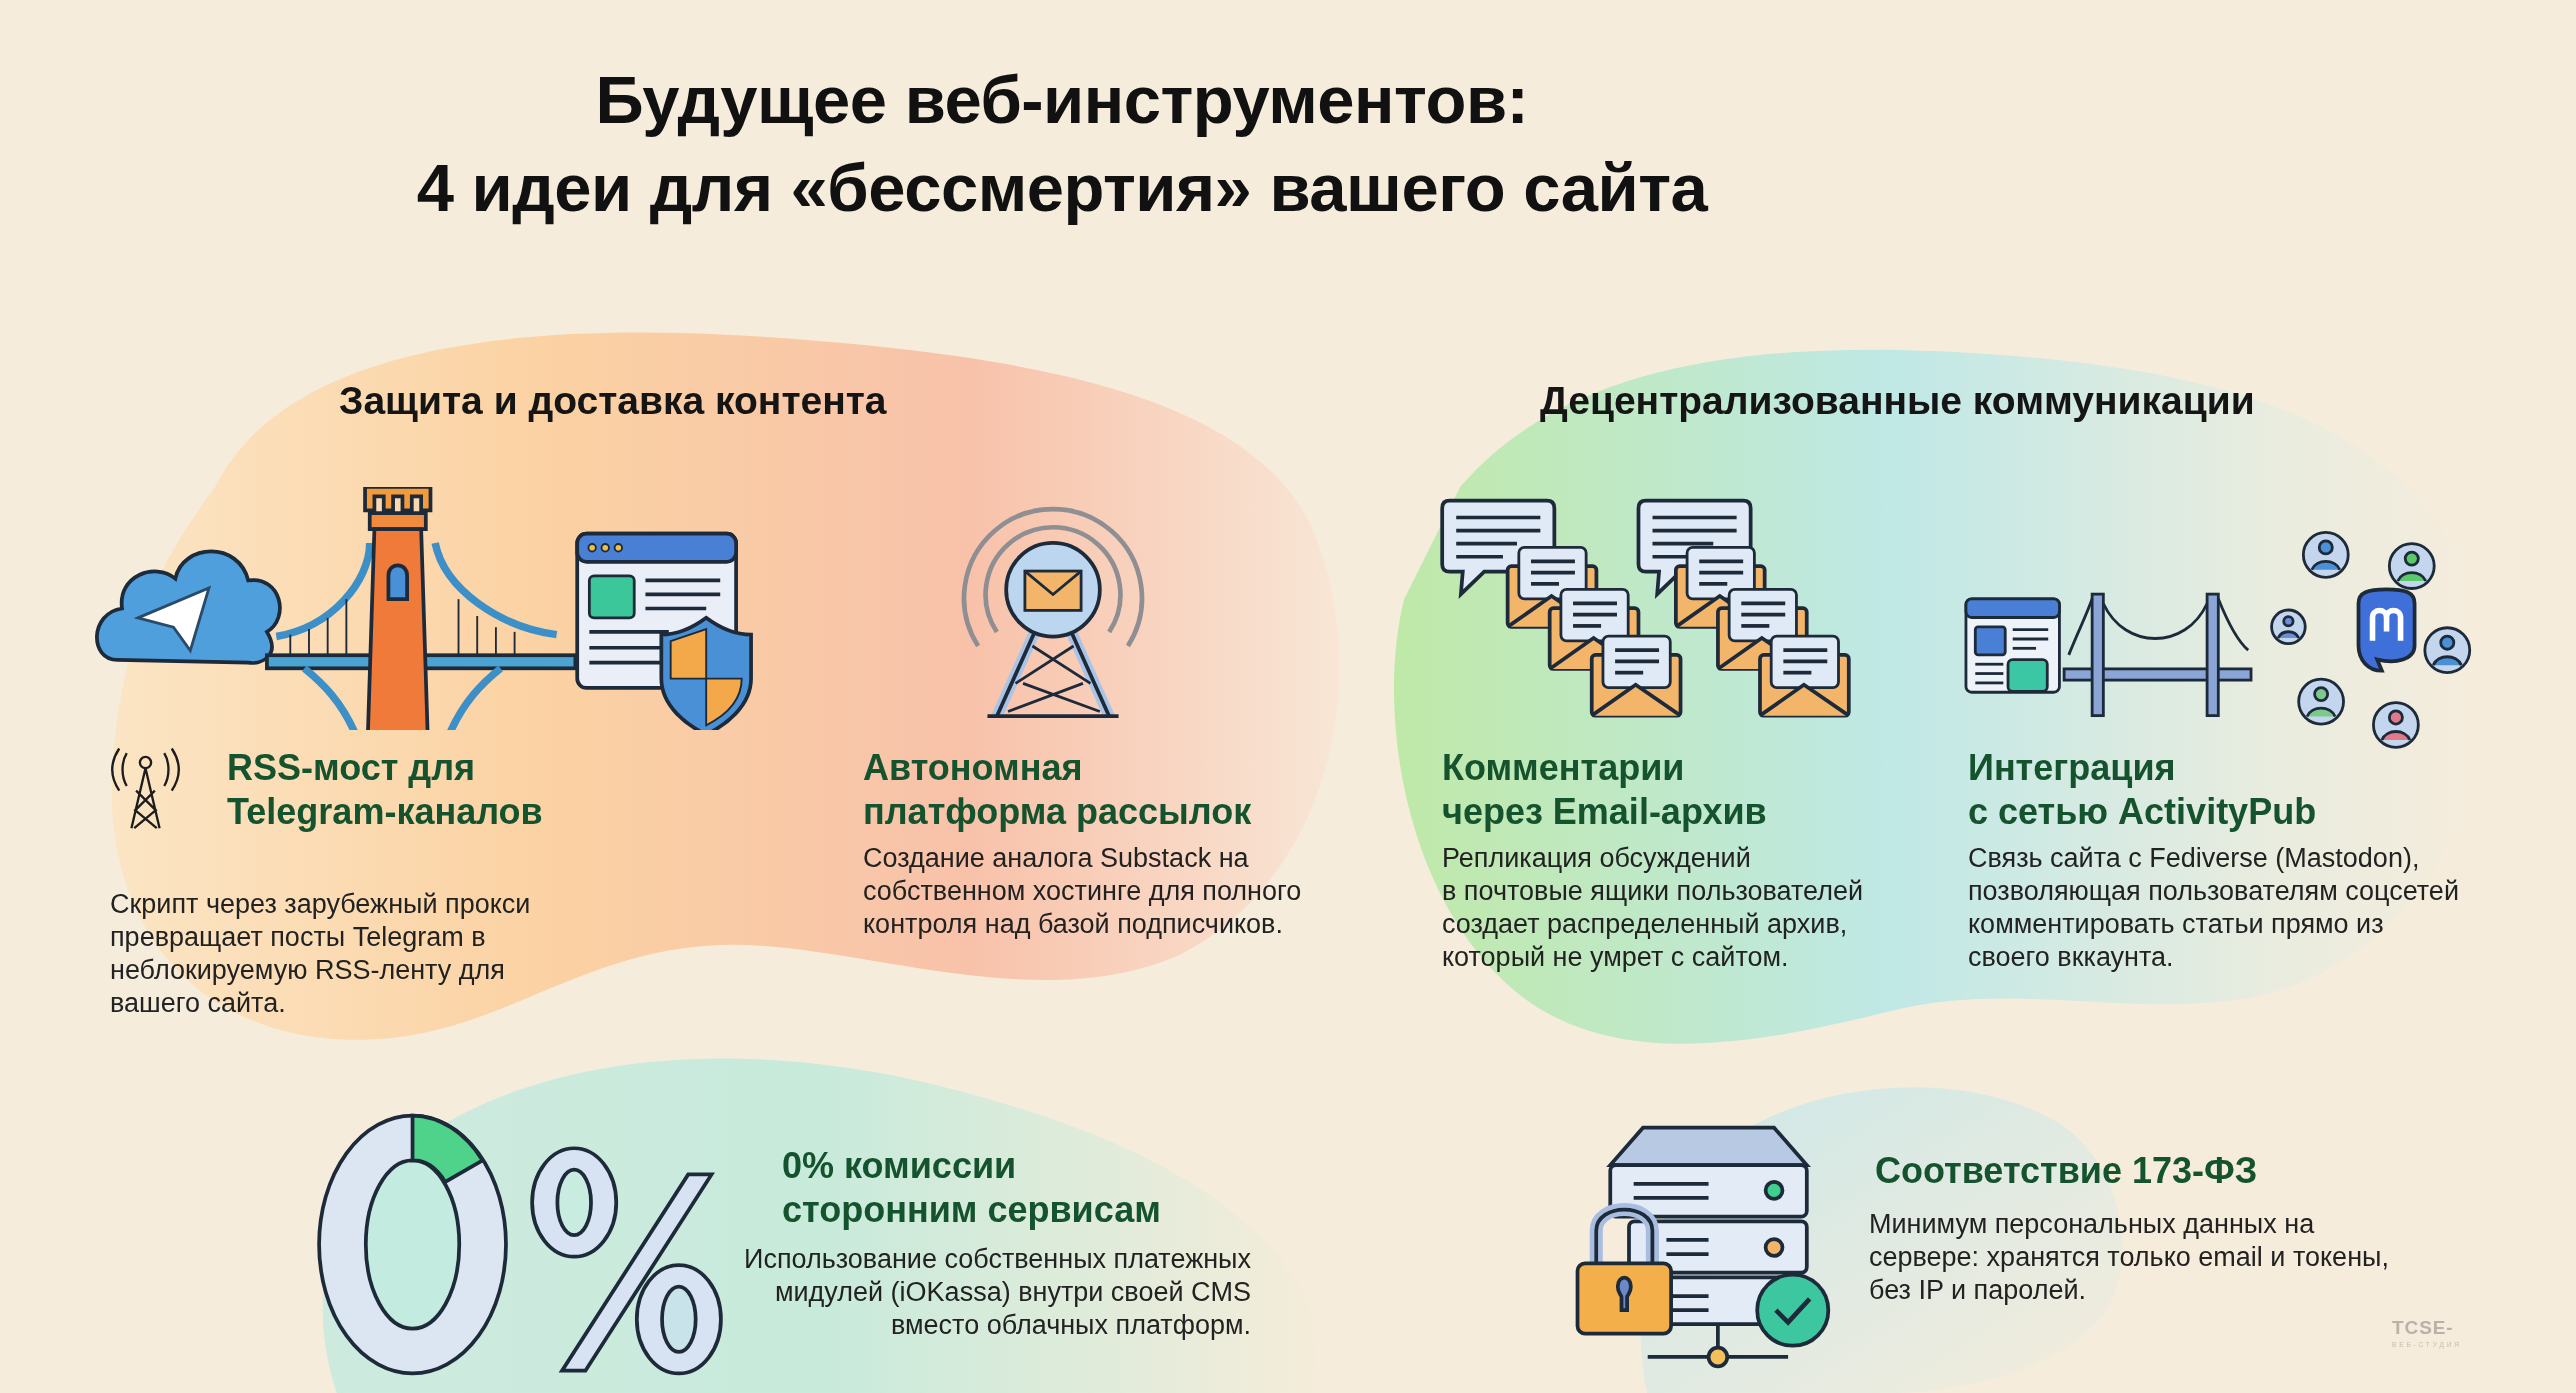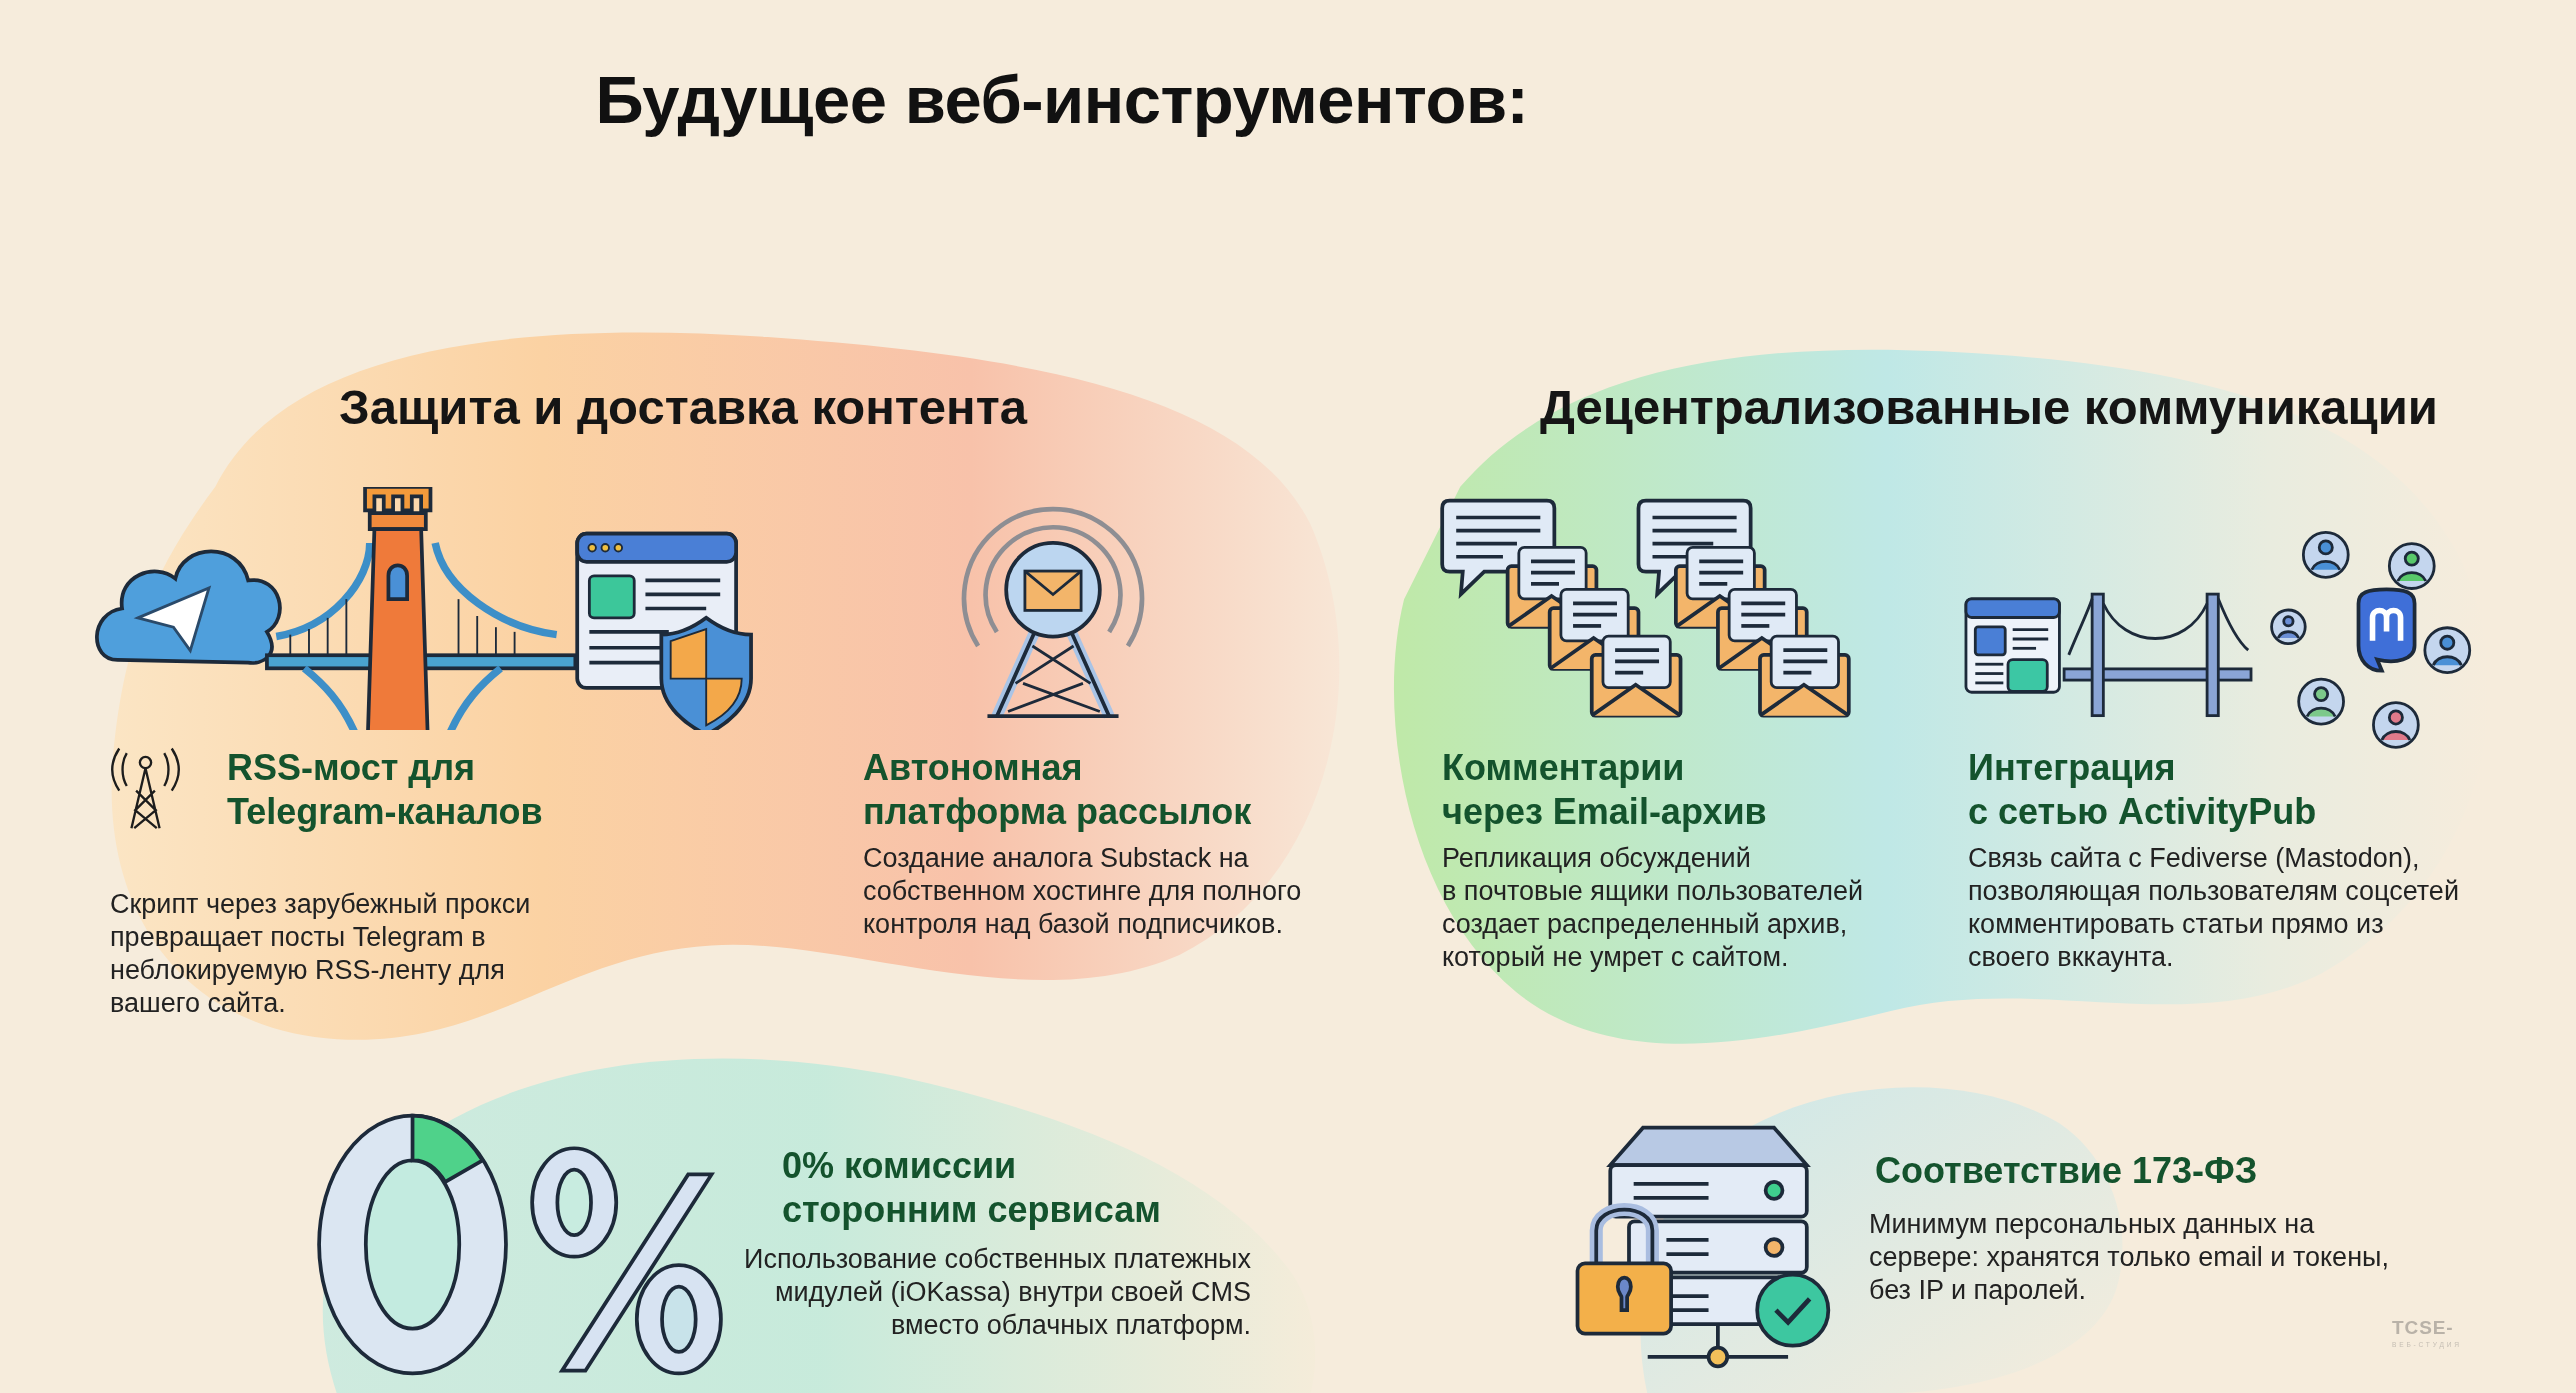--- a/index.html
+++ b/index.html
@@ -1,19 +1,19 @@
 <!DOCTYPE html>
 <html style="font-size:15px"><head>
 <meta charset="utf-8">
 <style>
   html,body{margin:0;padding:0;}
   body{width:2576px;height:1394px;position:relative;overflow:hidden;background:#f6ecdc;font-family:"Liberation Sans",sans-serif;color:#111;}
   .blob{position:absolute;}
   h1.title{position:absolute;left:0;top:56px;width:2124px;margin:0;text-align:center;font-size:67px;line-height:88px;font-weight:700;letter-spacing:-0.5px;color:#111;}
-  .section-title{position:absolute;margin:0;font-size:49px;font-weight:700;color:#151515;white-space:nowrap;}
+  .section-title{position:absolute;margin:0;font-size:39px;font-weight:700;color:#151515;white-space:nowrap;}
   .card-title{position:absolute;margin:0;font-size:36px;line-height:44px;font-weight:700;color:#14532d;white-space:pre-line;}
   .card-desc{position:absolute;margin:0;font-size:27px;line-height:33px;color:#222;white-space:pre-line;}
   .illu{position:absolute;}
   .watermark{position:absolute;left:2392px;top:1317px;font-size:19px;font-weight:700;color:#b9b2a8;letter-spacing:0.9px;}
   .watermark small{display:block;font-size:6.6px;letter-spacing:2.8px;color:#c4bdb3;font-weight:400;margin-top:1.9px;}
 </style>
 </head>
 <body>
 
 <svg class="blob" width="2576" height="1394" style="left:0;top:0;" viewBox="0 0 2752 1489">
@@ -41,20 +41,21 @@
     </linearGradient>
   </defs>
   <path d="M230,520 C300,380 520,340 820,360 C1100,380 1330,420 1400,560 C1470,720 1420,940 1260,1020 C1100,1090 900,1000 760,1010 C600,1020 520,1120 360,1110 C200,1100 110,980 120,820 C130,680 170,600 230,520 Z" fill="url(#gOrange)"></path>
   <path d="M1560,520 C1680,380 1900,360 2150,380 C2400,400 2560,460 2630,600 C2700,760 2640,950 2480,1040 C2340,1110 2180,1040 2020,1080 C1860,1120 1720,1140 1620,1060 C1500,960 1470,760 1500,640 Z" fill="url(#gGreen)"></path>
   <path d="M430,1230 C560,1130 760,1110 960,1150 C1140,1190 1300,1250 1380,1360 C1420,1420 1400,1489 1400,1489 L360,1489 C330,1400 340,1300 430,1230 Z" fill="url(#gBottomL)" opacity="0.85"></path>
   <path d="M1830,1230 C1930,1150 2100,1140 2200,1200 C2260,1240 2280,1320 2260,1380 C2230,1460 2100,1489 2000,1489 L1760,1489 C1740,1400 1760,1290 1830,1230 Z" fill="url(#gBottomR)" opacity="0.85"></path>
 </svg>
 
 <h1 class="title">
   <span>Будущее веб-инструментов:</span><br>
+  <span>4 идеи для «бессмертия» вашего сайта</span>
 </h1>
 
 <h2 class="section-title" style="left:339px;top:379px;">Защита и доставка контента</h2>
 <h2 class="section-title" style="left:1540px;top:379px;">Децентрализованные коммуникации</h2>
 
 <svg class="illu" style="left:89px;top:487px;" width="711" height="243" viewBox="0 0 760 260">
   <g stroke="#1d2a3a" stroke-width="4">
     <path d="M30,185 C0,185 0,135 35,130 C30,95 70,80 92,98 C100,60 160,58 170,100 C205,95 215,140 190,155 C205,180 185,190 170,188 Z" fill="#4f9fdc"></path>
     <path d="M52,140 L128,108 L108,175 L90,150 Z" fill="#fff" stroke="#2a4a6a" stroke-width="3"></path>
   </g>

